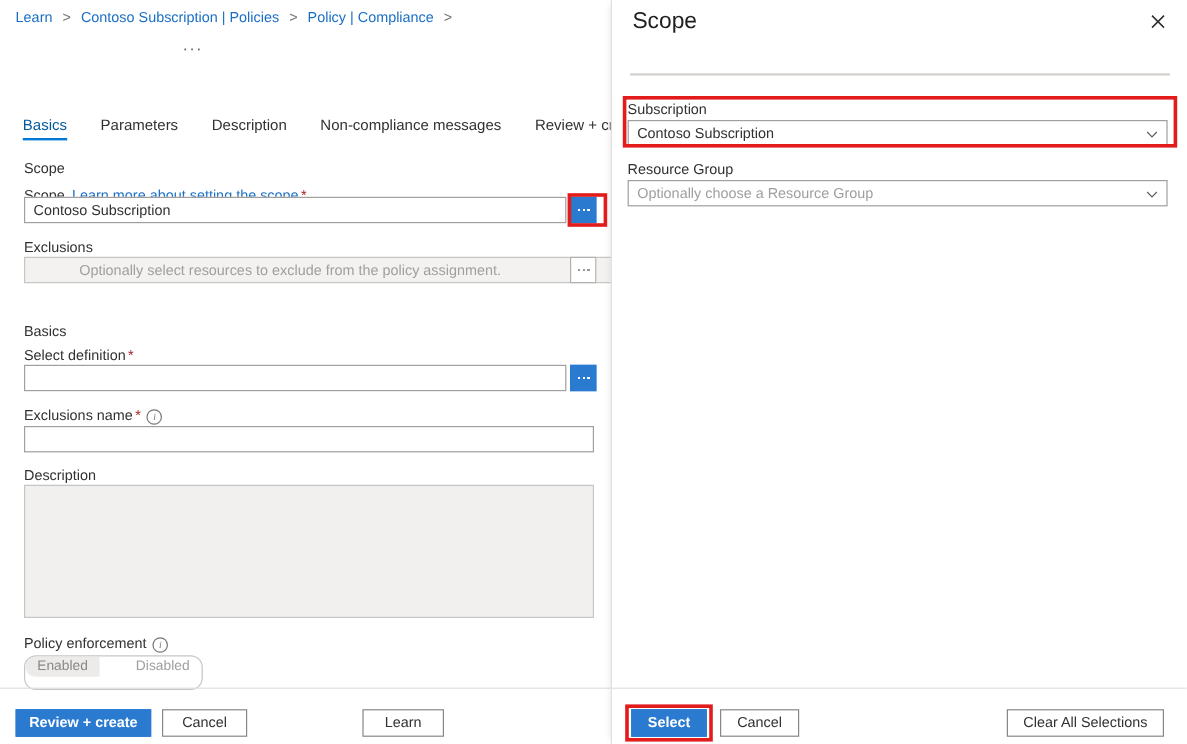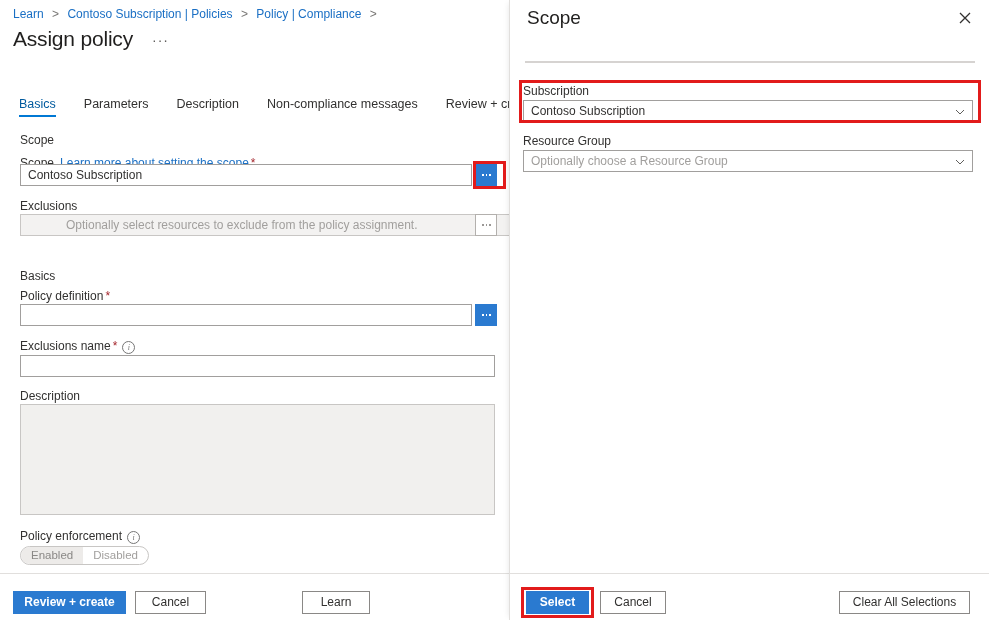--- a/index.html
+++ b/index.html
@@ -220,29 +220,30 @@
     font-size: 12px;
     color: #323130;
     padding: 4px 6px;
   }
 
   
   .toggle-pill {
     position: absolute;
     left: 20px;
     top: 546px;
-    height: 19px;
+    height: 29px;
     box-sizing: border-box;
     border: 1px solid #c8c6c4;
     border-radius: 10px;
     background: #ffffff;
     display: flex;
-    align-items: center;
+    align-items: flex-start;
     overflow: hidden;
     cursor: pointer;
+    gap: 20px;
   }
   .toggle-seg {
     font-size: 11.5px;
     padding: 0 10px;
     line-height: 17px;
     color: #a19f9d;
     white-space: nowrap;
   }
   .toggle-seg.on {
     background: #edebe9;
@@ -363,21 +364,20 @@
 
     <div class="breadcrumb">
       <span class="crumb-link">Learn</span>
       <span class="crumb-sep">&gt;</span>
       <span class="crumb-link">Contoso Subscription | Policies</span>
       <span class="crumb-sep">&gt;</span>
       <span class="crumb-link">Policy | Compliance</span>
       <span class="crumb-sep">&gt;</span>
     </div>
 
-    <div class="blade-title">Assign policy</div>
     <div class="title-ellipsis">···</div>
 
     <div class="tabs">
       <div class="tab active">Basics</div>
       <div class="tab">Parameters</div>
       <div class="tab">Description</div>
       <div class="tab">Non-compliance messages</div>
       <div class="tab">Review + create</div>
     </div>
 
@@ -394,21 +394,21 @@
 
     <div class="field-label" style="top:199px;">Exclusions</div>
     <input class="txt readonly-gray" style="left: 20px; top: 214px; width: 500px; padding-left: 45px;" placeholder="Optionally select resources to exclude from the policy assignment.">
     <div class="ellipsis-btn disabled" style="left:475px; top:214px;">
       <span class="dots"></span>
     </div>
 
     <div class="section-head" style="top:269px;">Basics</div>
 
     <div class="field-label" style="top:289px;">
-      <span>Policy definition</span><span class="req-star">*</span>
+      <span>Select definition</span><span class="req-star">*</span>
     </div>
     <input class="txt" style="left: 20px; top: 304px; width: 452px;" value="">
     <div class="ellipsis-btn" style="left:475px; top:304px;">
       <span class="dots"></span>
     </div>
 
     <div class="field-label" style="top:339px;">
       <span>Exclusions name</span><span class="req-star">*</span><span class="info-icon">i</span>
     </div>
     <input class="txt" style="left: 20px; top: 355px; width: 475px;" value="">

